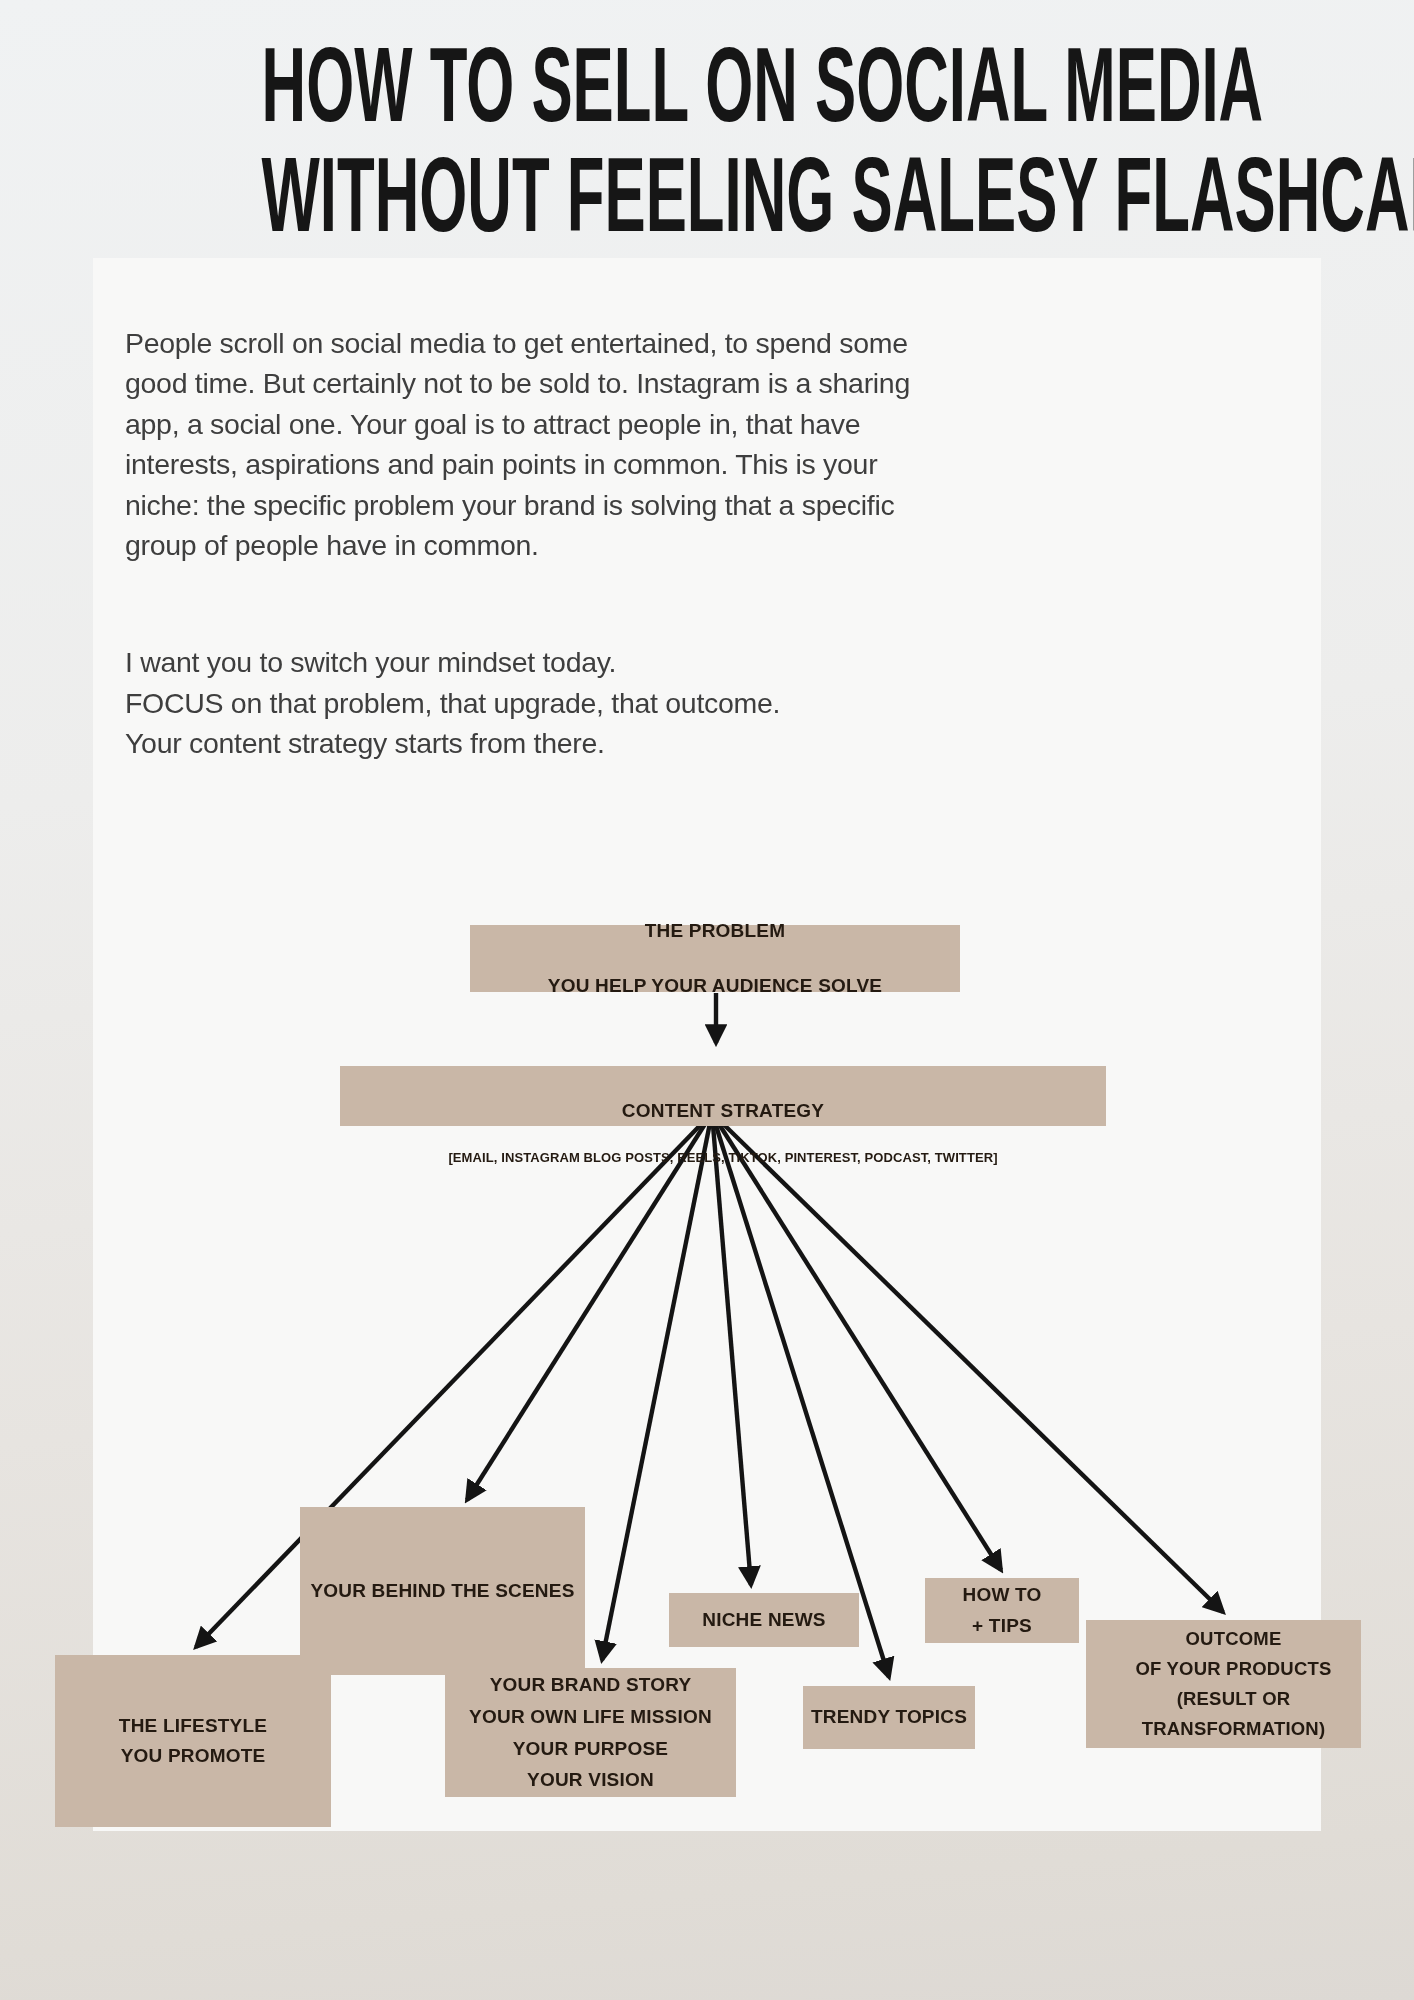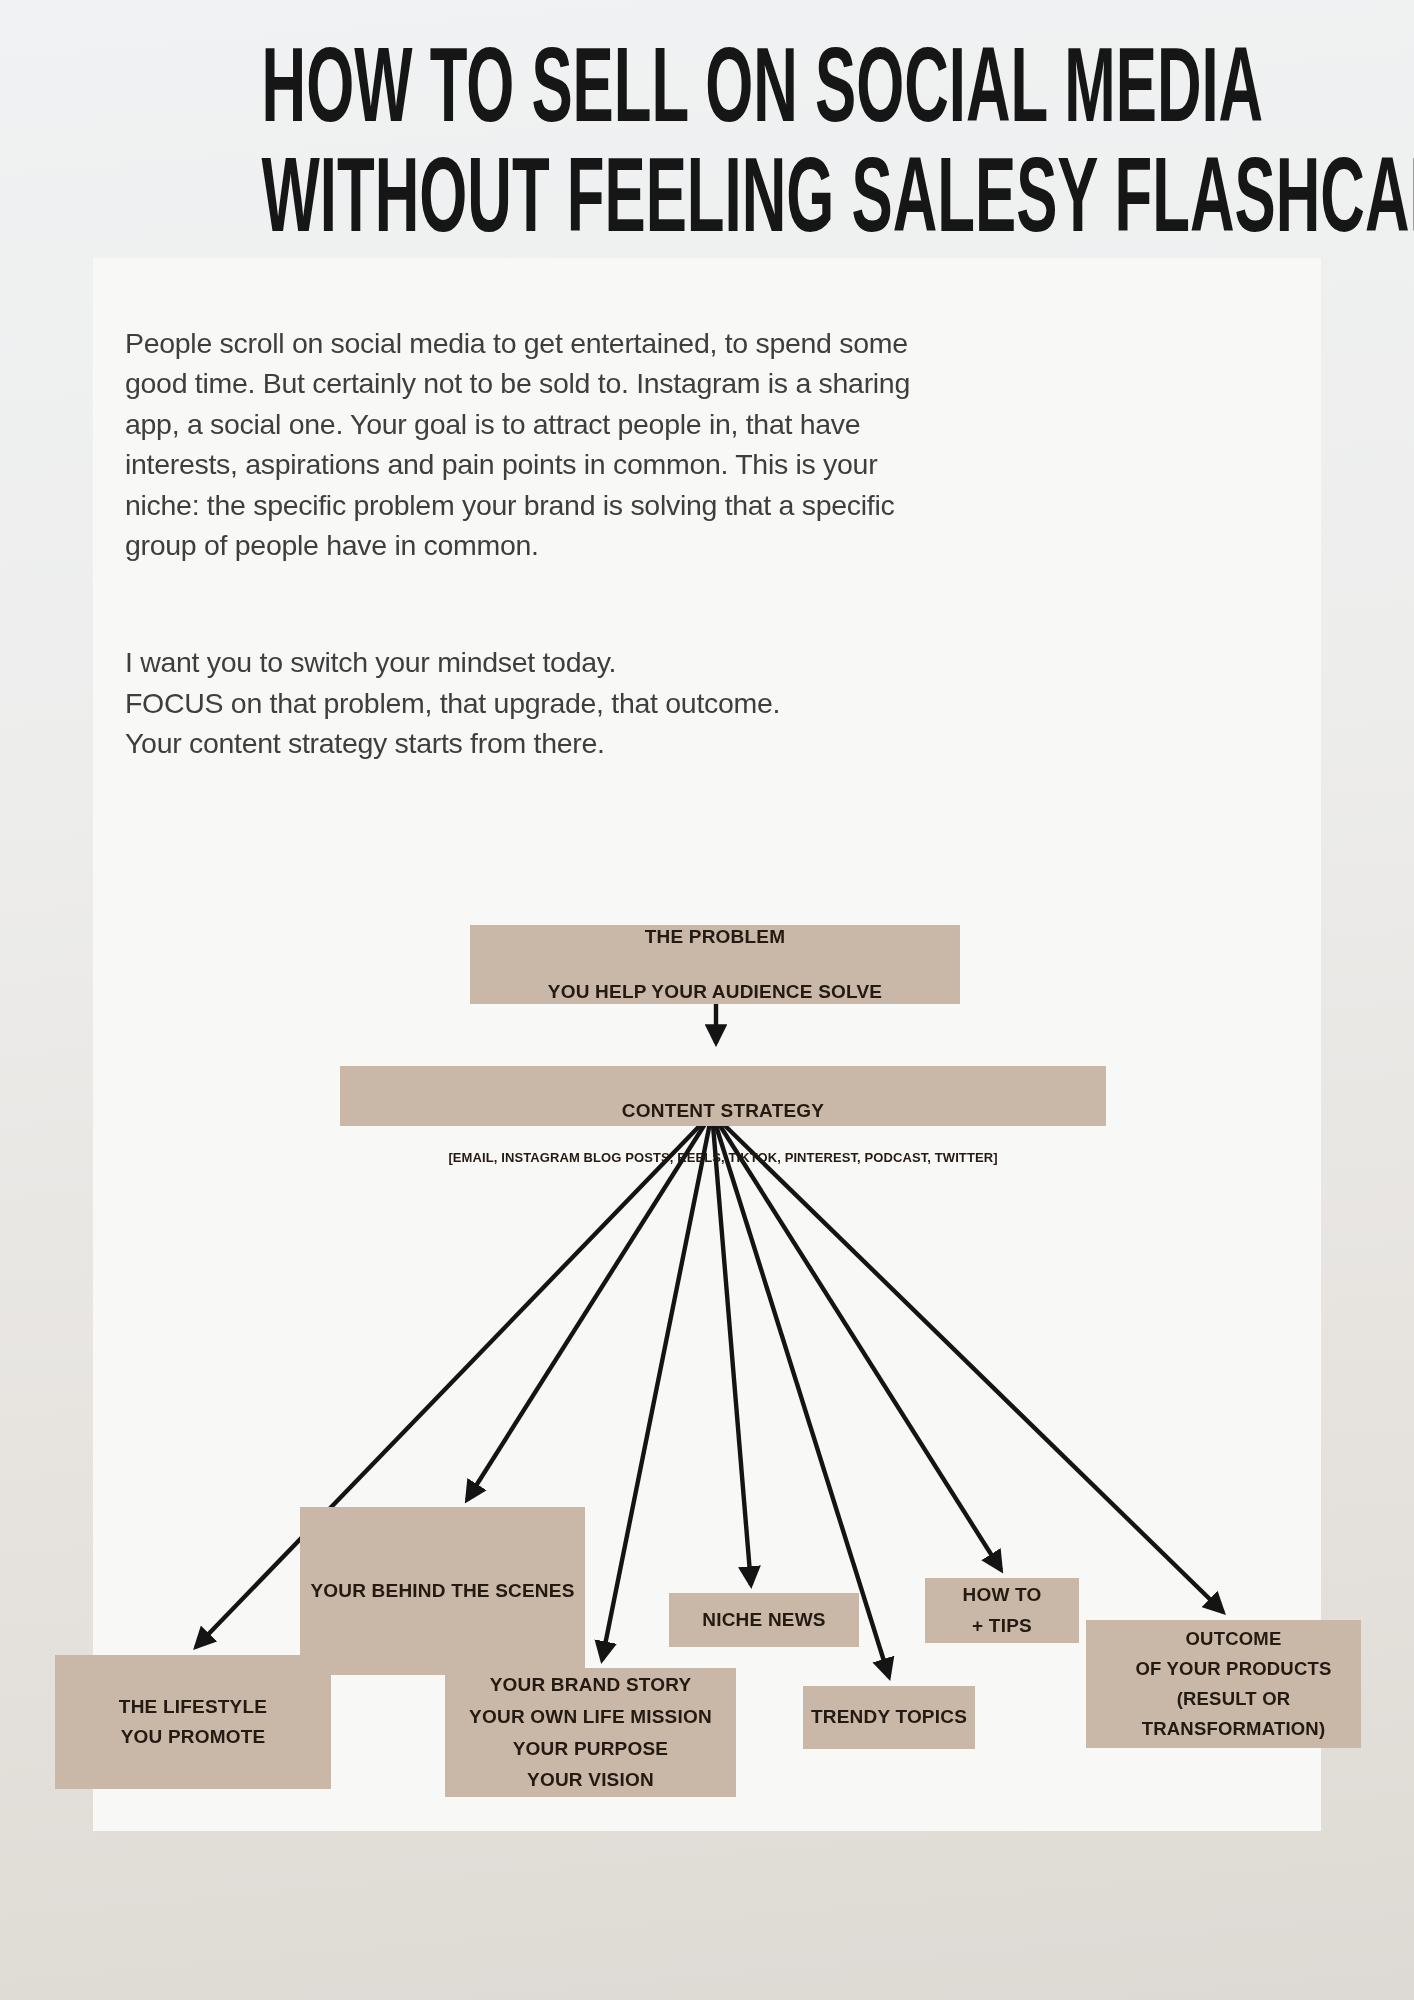--- a/index.html
+++ b/index.html
@@ -71,25 +71,25 @@
     font-weight: 700;
     font-size: 19px;
     line-height: 1.6;
     letter-spacing: 0.2px;
     display: flex;
     align-items: center;
     justify-content: center;
     text-align: center;
     white-space: pre-line;
   }
-  #box-problem  { left: 470px;  top: 925px;  width: 490px; height: 79px;  line-height: 1.45; }
+  #box-problem  { left: 470px;  top: 925px;  width: 490px; height: 67px;  line-height: 1.45; }
   #box-strategy { left: 340px;  top: 1054px; width: 766px; height: 60px;  display: block; padding-top: 6px; line-height: 1.35; margin-top: 12px; }
   #box-strategy .sub { font-size: 13px; letter-spacing: 0.1px; }
   #box-behind   { left: 300px;  top: 1507px; width: 285px; height: 168px; }
-  #box-lifestyle{ left: 55px;   top: 1655px; width: 276px; height: 134px; }
+  #box-lifestyle{ left: 55px;   top: 1655px; width: 276px; height: 172px; }
   #box-brand    { left: 445px;  top: 1668px; width: 291px; height: 129px; line-height: 1.68; }
   #box-niche    { left: 657px;  top: 1593px; width: 190px; height: 54px; margin-left: 12px;  }
   #box-trendy   { left: 803px;  top: 1686px; width: 172px; height: 63px;  }
   #box-howto    { left: 925px;  top: 1578px; width: 154px; height: 65px;  }
   #box-outcome  { left: 1086px; top: 1620px; width: 275px; height: 128px; line-height: 1.62; font-size: 18.5px; padding-left: 20px; }
 </style>
 </head>
 <body>
 
 <div class="page">

